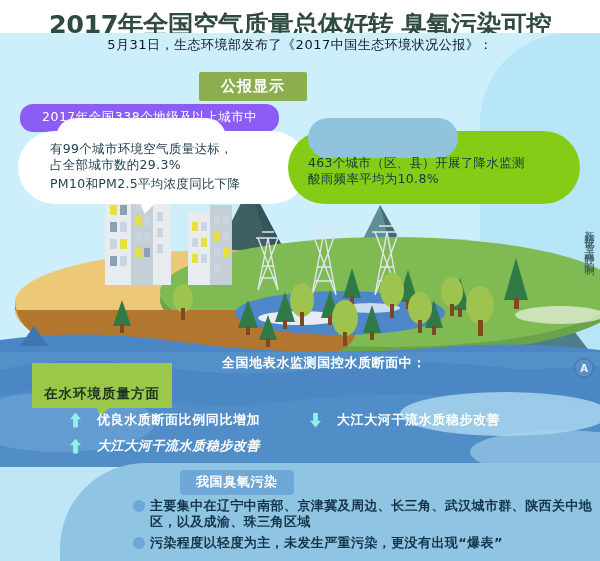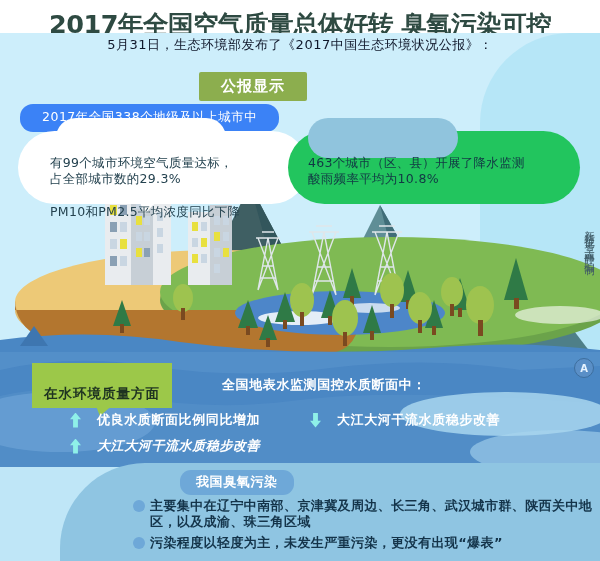--- a/index.html
+++ b/index.html
@@ -43,47 +43,47 @@
   }
   
   .badge-green{
     position:absolute;left:199px;top:72px;
     background:#8cae4e;color:#ffffff;
     font-size:15px;font-weight:bold;letter-spacing:1px;
     padding:5px 22px;border-radius:2px;
   }
   .badge-blue{
     position:absolute;left:20px;top:104px;
-    background:#3b82f6;color:#ffffff;
+    background:#8b5cf6;color:#ffffff;
     font-size:12.5px;letter-spacing:0.5px;
     padding:5px 22px 6px 22px;border-radius:13px;
   }
   
   .cloud-white{
     position:absolute;left:18px;top:131px;width:290px;height:73px;
     background:#ffffff;border-radius:40px 40px 40px 40px;
   }
   .cloud-white:before{
     content:"";position:absolute;left:38px;top:-13px;width:170px;height:40px;
     background:#ffffff;border-radius:30px;
   }
   .cloud-white .tail{
     position:absolute;left:120px;bottom:-10px;width:22px;height:16px;
     background:#ffffff;
     clip-path:polygon(0 0,100% 0,30% 100%);
   }
   .cloud-white .txt{
-    position:absolute;left:32px;top:24px;width:250px;
+    position:absolute;left:32px;top:10px;width:250px;
     font-size:12.5px;color:#24424f;line-height:16px;letter-spacing:0.3px;
   }
-  .cloud-white .txt .l2{display:block;margin-top:17px;}
+  .cloud-white .txt .l2{display:block;margin-top:3px;}
 
   .cloud-blue{
     position:absolute;left:288px;top:131px;width:292px;height:73px;
-    background:#22c55e;border-radius:40px;
+    background:#84cc16;border-radius:40px;
   }
   .cloud-blue:before{
     content:"";position:absolute;left:20px;top:-13px;width:150px;height:40px;
     background:#90c4dd;border-radius:30px;
   }
   .cloud-blue .txt{
     position:absolute;left:20px;top:24px;width:265px;
     font-size:12.5px;color:#123744;line-height:16px;letter-spacing:0.3px;
   }
   
@@ -97,21 +97,21 @@
     position:absolute;left:32px;top:363px;
     background:#9cc849;color:#1e3321;
     font-size:13.5px;font-weight:bold;letter-spacing:1px;
     padding:22px 12px 5px 12px;
   }
   .label-green .nub{
     position:absolute;left:46%;bottom:-8px;width:14px;height:9px;
     background:#9cc849;clip-path:polygon(0 0,100% 0,25% 100%);
   }
   .water-head{
-    position:absolute;left:222px;top:376px;
+    position:absolute;left:222px;top:354px;
     color:#ffffff;font-size:13px;letter-spacing:0.6px;font-weight:bold;
   }
   .wrow{position:absolute;color:#ffffff;font-size:13px;letter-spacing:0.6px;
         font-weight:bold;display:flex;align-items:center;gap:16px;}
   .arrow{width:11px;height:15px;display:inline-block;position:relative;flex:0 0 auto;}
   .arrow.up{background:#8ff0e8;clip-path:polygon(50% 0,100% 45%,72% 45%,72% 100%,28% 100%,28% 45%,0 45%);}
   .arrow.down{background:#8ff0e8;clip-path:polygon(50% 100%,100% 55%,72% 55%,72% 0,28% 0,28% 55%,0 55%);}
   .w1{left:70px;top:411px;}
   .w2{left:310px;top:411px;}
   .w3{left:70px;top:437px;font-style:italic;}
@@ -121,21 +121,21 @@
     background:#bfe6f7;
   }
   .bot-blob{
     position:absolute;left:60px;top:463px;width:560px;height:98px;
     background:#8fc5e2;border-top-left-radius:85px;
   }
   .badge-ozone{
     position:absolute;left:180px;top:470px;
     background:#6ea8d8;color:#ffffff;
     font-size:13px;font-weight:bold;letter-spacing:0.6px;
-    padding:3px 16px 4px 16px;border-radius:11px;
+    padding:3px 16px 4px 16px;border-radius:4px;
   }
   .ozone-tag{
     position:absolute;left:316px;top:473px;
     color:#14344a;font-size:13px;font-weight:bold;letter-spacing:0.6px;
   }
   .brow{
     position:absolute;color:#14344a;font-size:13px;font-weight:bold;
     letter-spacing:0.4px;line-height:16px;display:flex;gap:5px;
   }
   .dot{width:12px;height:12px;border-radius:50%;background:#6ea8d8;

